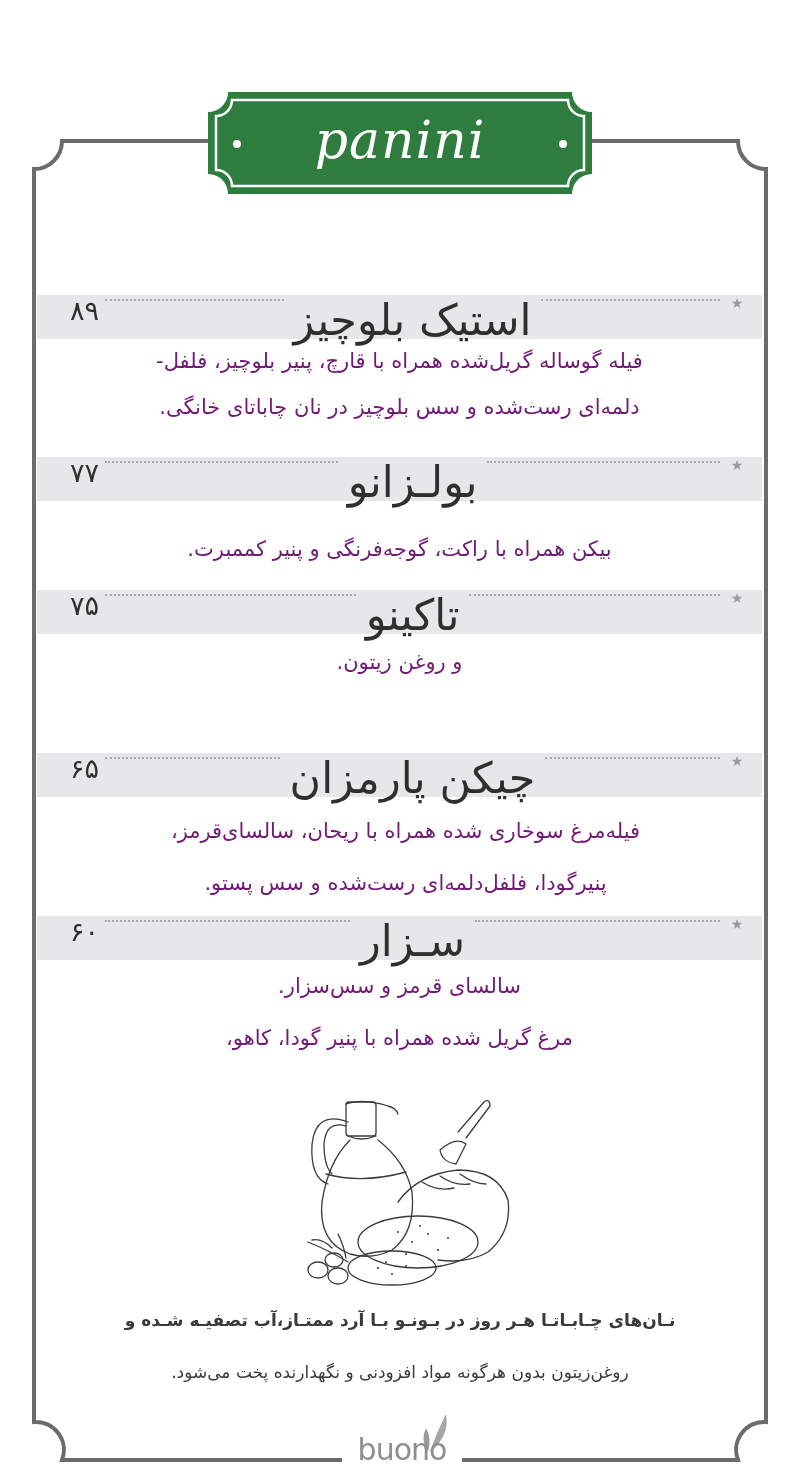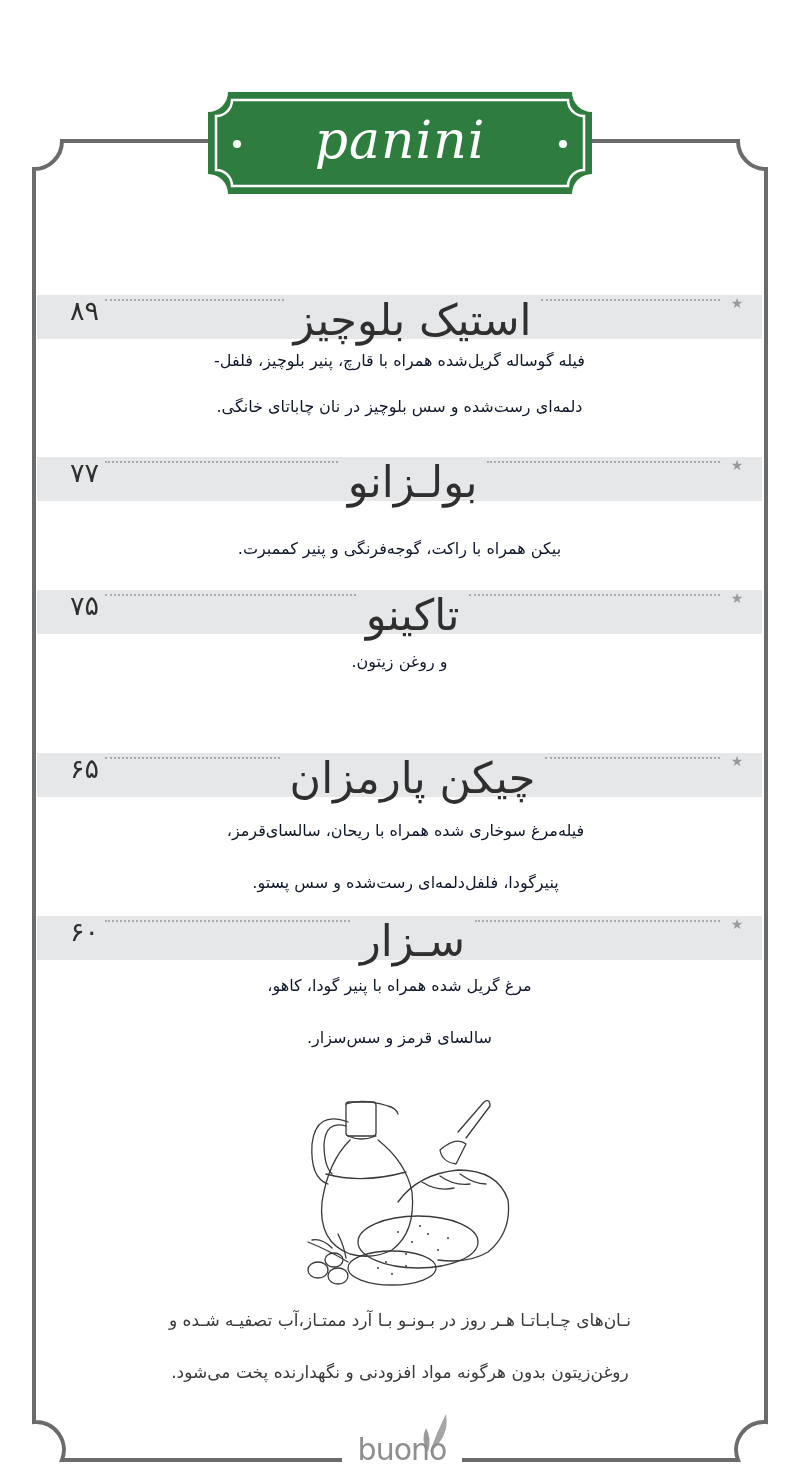--- a/index.html
+++ b/index.html
@@ -11,21 +11,21 @@
                   display:flex; align-items:center; justify-content:center;
                   font-family:"DejaVu Serif", serif; font-style:italic; color:#ffffff;
                   font-size:52px; letter-spacing:1px; padding-bottom:6px; box-sizing:border-box; }
   .item { position:absolute; left:37px; width:725px; }
   .item-bar { position:relative; height:44px; background:#e6e7e8;
               display:flex; align-items:flex-start; direction:ltr; }
   .price { width:62px; text-align:right; font-size:27px; color:#2f2f2f; padding-left:6px; box-sizing:border-box; }
   .dots-l, .dots-r { flex:1; height:0; border-top:2px dotted #a9a9a9; margin:0 6px; position:relative; top:4px; }
   .dish { font-size:43px; color:#2f2f2f; direction:rtl; white-space:nowrap; padding:0 4px; }
   .star { width:22px; color:#9a9a9a; font-size:14px; text-align:center; margin-right:14px; }
-  .desc { direction:rtl; text-align:center; font-size:16px; color:#0f172a; line-height:52px; }
+  .desc { direction:rtl; text-align:center; font-size:21px; color:#701a75; line-height:52px; }
   .illustration { position:absolute; left:288px; top:1092px; width:228px; height:196px; }
   .note { position:absolute; left:80px; width:640px; direction:rtl; text-align:center;
           font-size:17px; color:#3a3a3a; }
   .logo { position:absolute; left:340px; top:1410px; width:125px; height:64px; }
   .logo-text { position:absolute; left:342px; top:1432px; width:120px; text-align:center;
                font-family:"DejaVu Sans", sans-serif; font-size:30px; color:#8e8e8e; letter-spacing:-1px; }
 </style>
 </head>
 <body>
 
@@ -98,22 +98,22 @@
 
 <div class="item" style="top:916px;">
   <div class="item-bar">
     <span class="price">۶۰</span>
     <span class="dots-l"></span>
     <span class="dish">سـزار</span>
     <span class="dots-r"></span>
     <span class="star">★</span>
   </div>
   <div class="desc" style="margin-top:0px;">
+    <div>سالسای قرمز و سس‌سزار.</div>
     <div>مرغ گریل شده همراه با  پنیر گودا، کاهو،</div>
-    <div>سالسای قرمز و سس‌سزار.</div>
   </div>
 </div>
 
 <svg class="illustration" viewBox="0 0 228 196" xmlns="http://www.w3.org/2000/svg" fill="none" stroke="#3a3a3a" stroke-width="1.3" stroke-linecap="round" stroke-linejoin="round">
 
   <rect x="58" y="10" width="30" height="34" rx="3"></rect>
   <path d="M58 12 Q74 6 100 14 Q108 16 110 22"></path>
   <path d="M60 44 Q73 50 88 44"></path>
   <path d="M62 48 Q40 70 34 110 Q30 150 62 162 Q84 168 104 158 Q128 140 124 100 Q118 70 90 48"></path>
   <path d="M38 82 Q74 92 118 80"></path>
@@ -145,20 +145,20 @@
   </g>
 
   <ellipse cx="30" cy="178" rx="10" ry="8"></ellipse>
   <ellipse cx="50" cy="184" rx="10" ry="8"></ellipse>
   <ellipse cx="46" cy="168" rx="9" ry="7"></ellipse>
   <path d="M20 150 Q40 158 60 170"></path>
   <path d="M24 148 Q34 146 44 156"></path>
   <path d="M50 142 Q56 154 58 166"></path>
 </svg>
 
-<div class="note" style="top:1310px;">نـان‌های چـابـاتـا هـر روز در بـونـو بـا  آرد ممتـاز،آب تصفیـه شـده و</div>
+<div class="note" style="top:1310px;font-weight:bold;">نـان‌های چـابـاتـا هـر روز در بـونـو بـا  آرد ممتـاز،آب تصفیـه شـده و</div>
 <div class="note" style="top:1362px;">روغن‌زیتون بدون هرگونه مواد افزودنی و نگهدارنده پخت می‌شود.</div>
 
 <svg class="logo" viewBox="0 0 125 64" xmlns="http://www.w3.org/2000/svg">
   <path d="M88 42 Q80 30 86 18 Q92 28 88 42 Z" fill="#9a9a9a"></path>
   <path d="M90 42 Q96 24 106 4 Q110 26 90 42 Z" fill="#a6a6a6"></path>
 </svg>
 <div class="logo-text">buono</div>
 
 </body></html>

